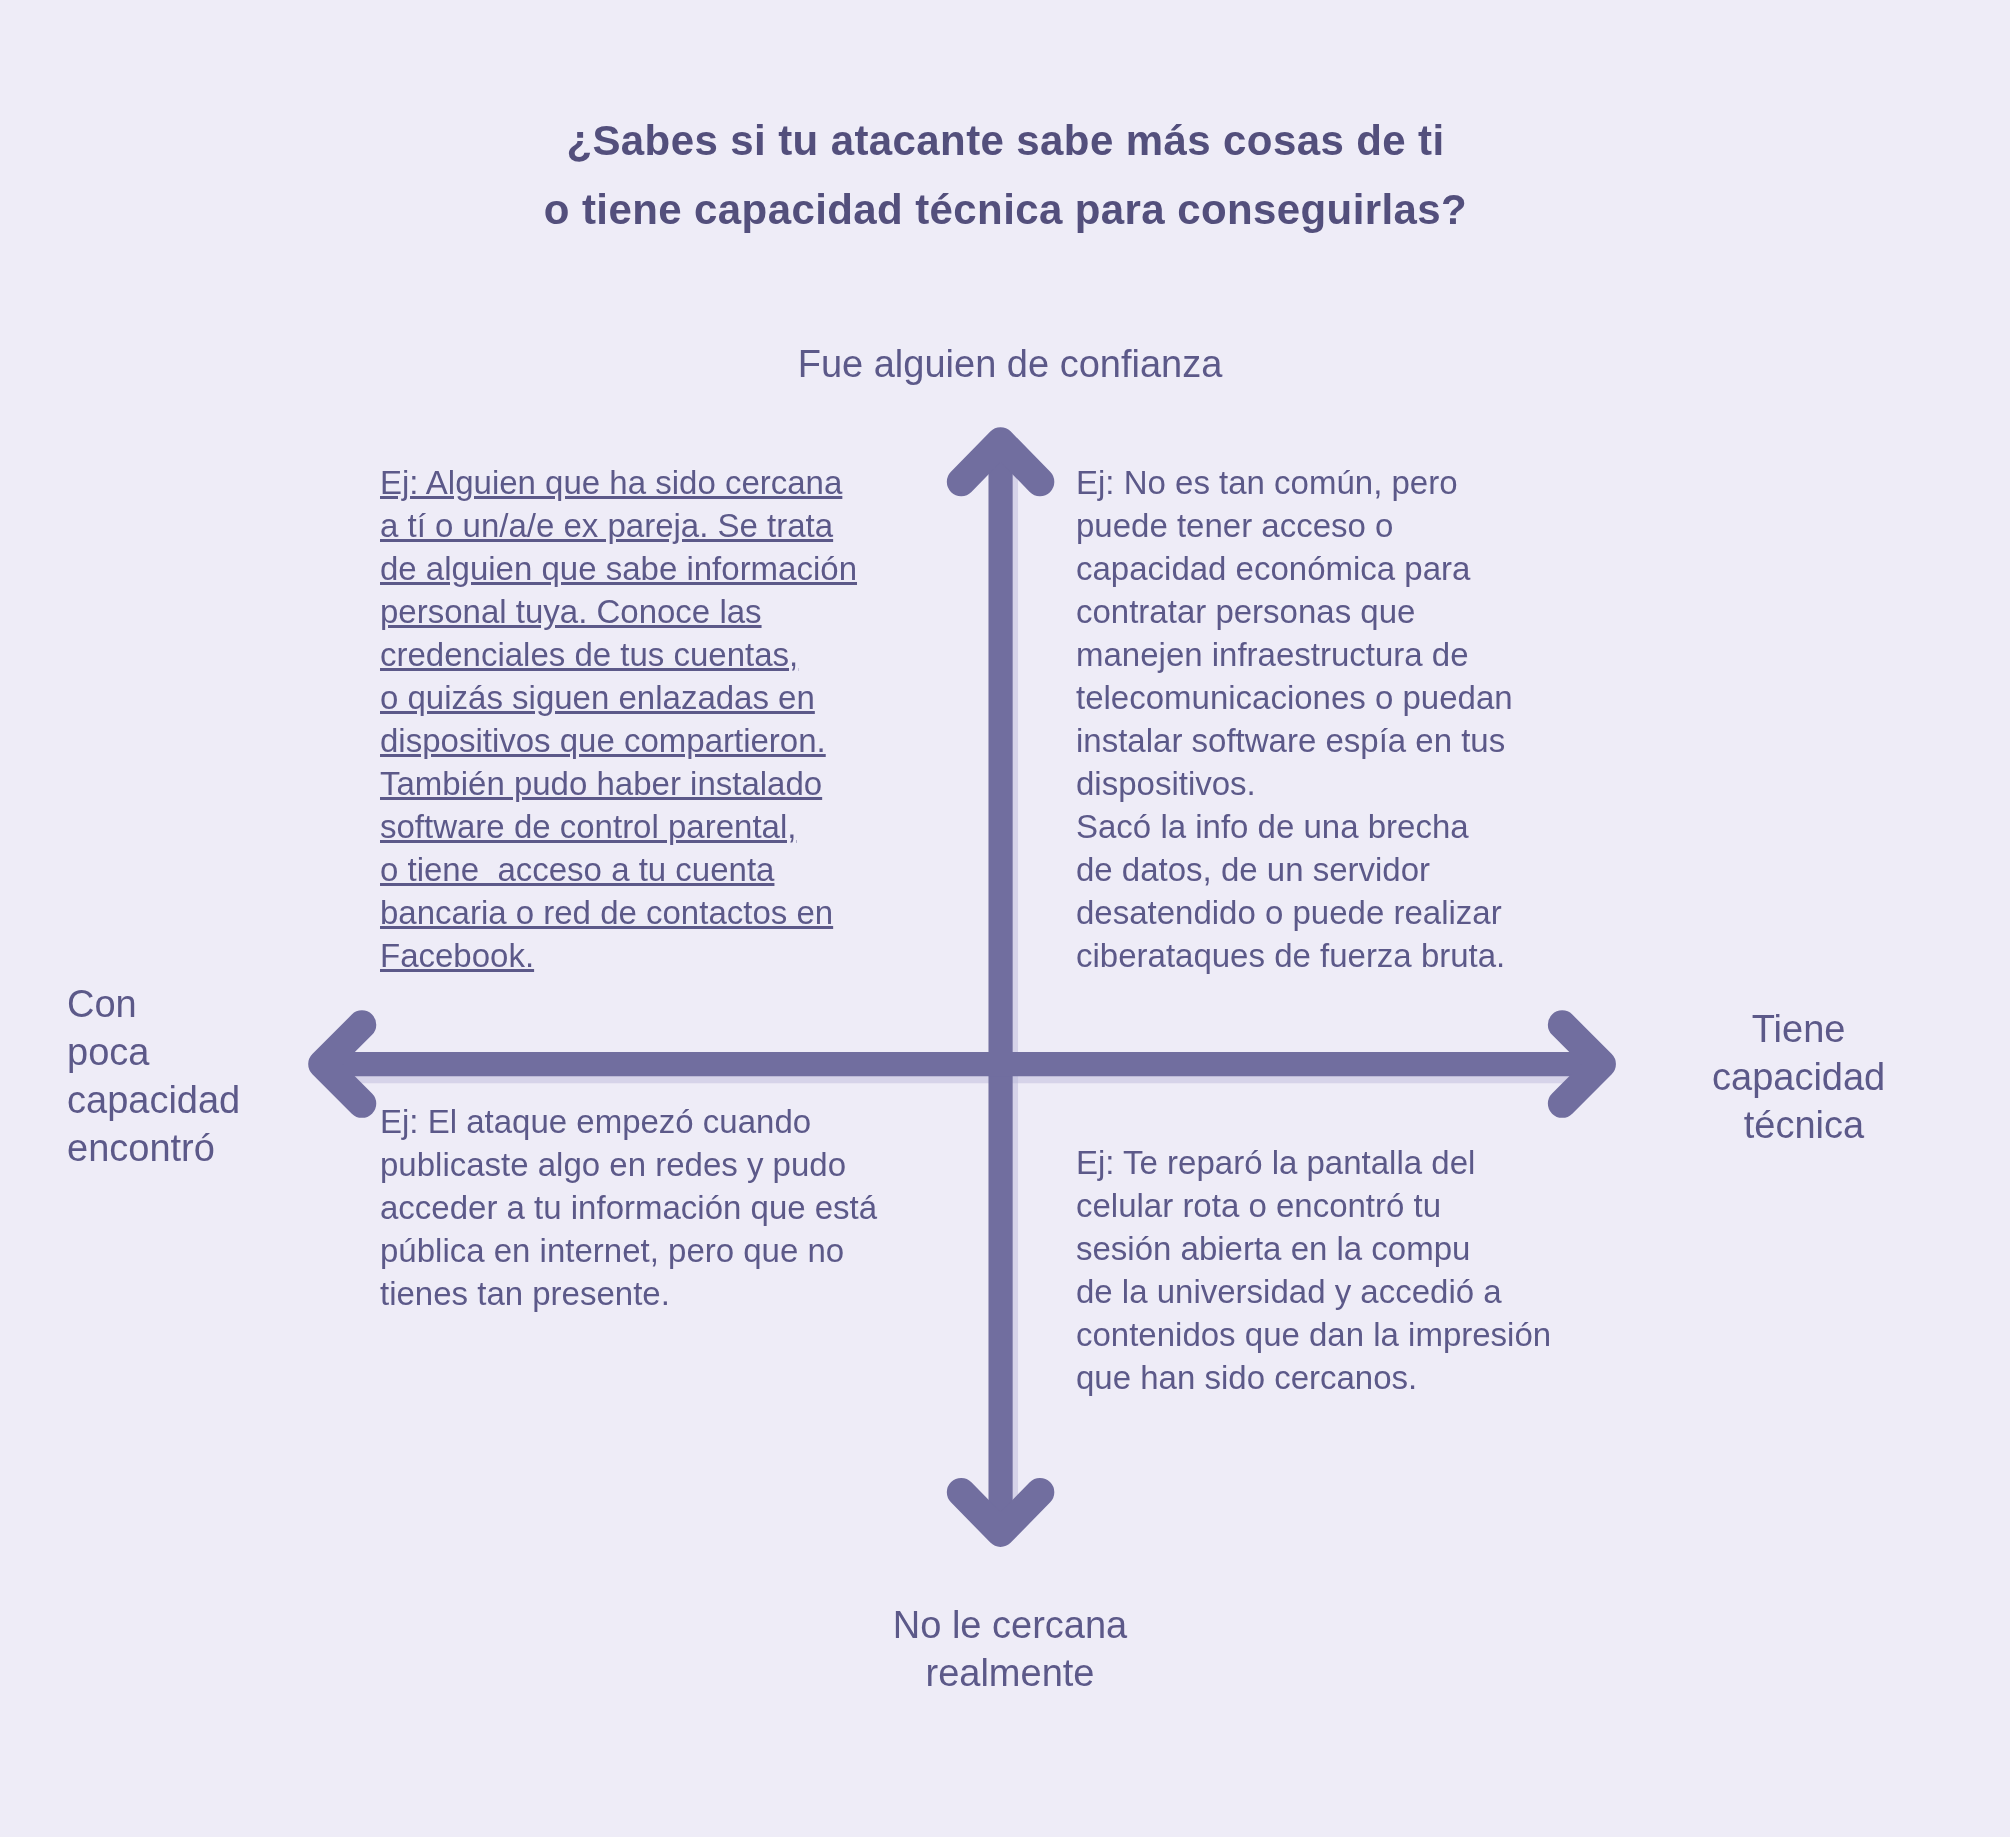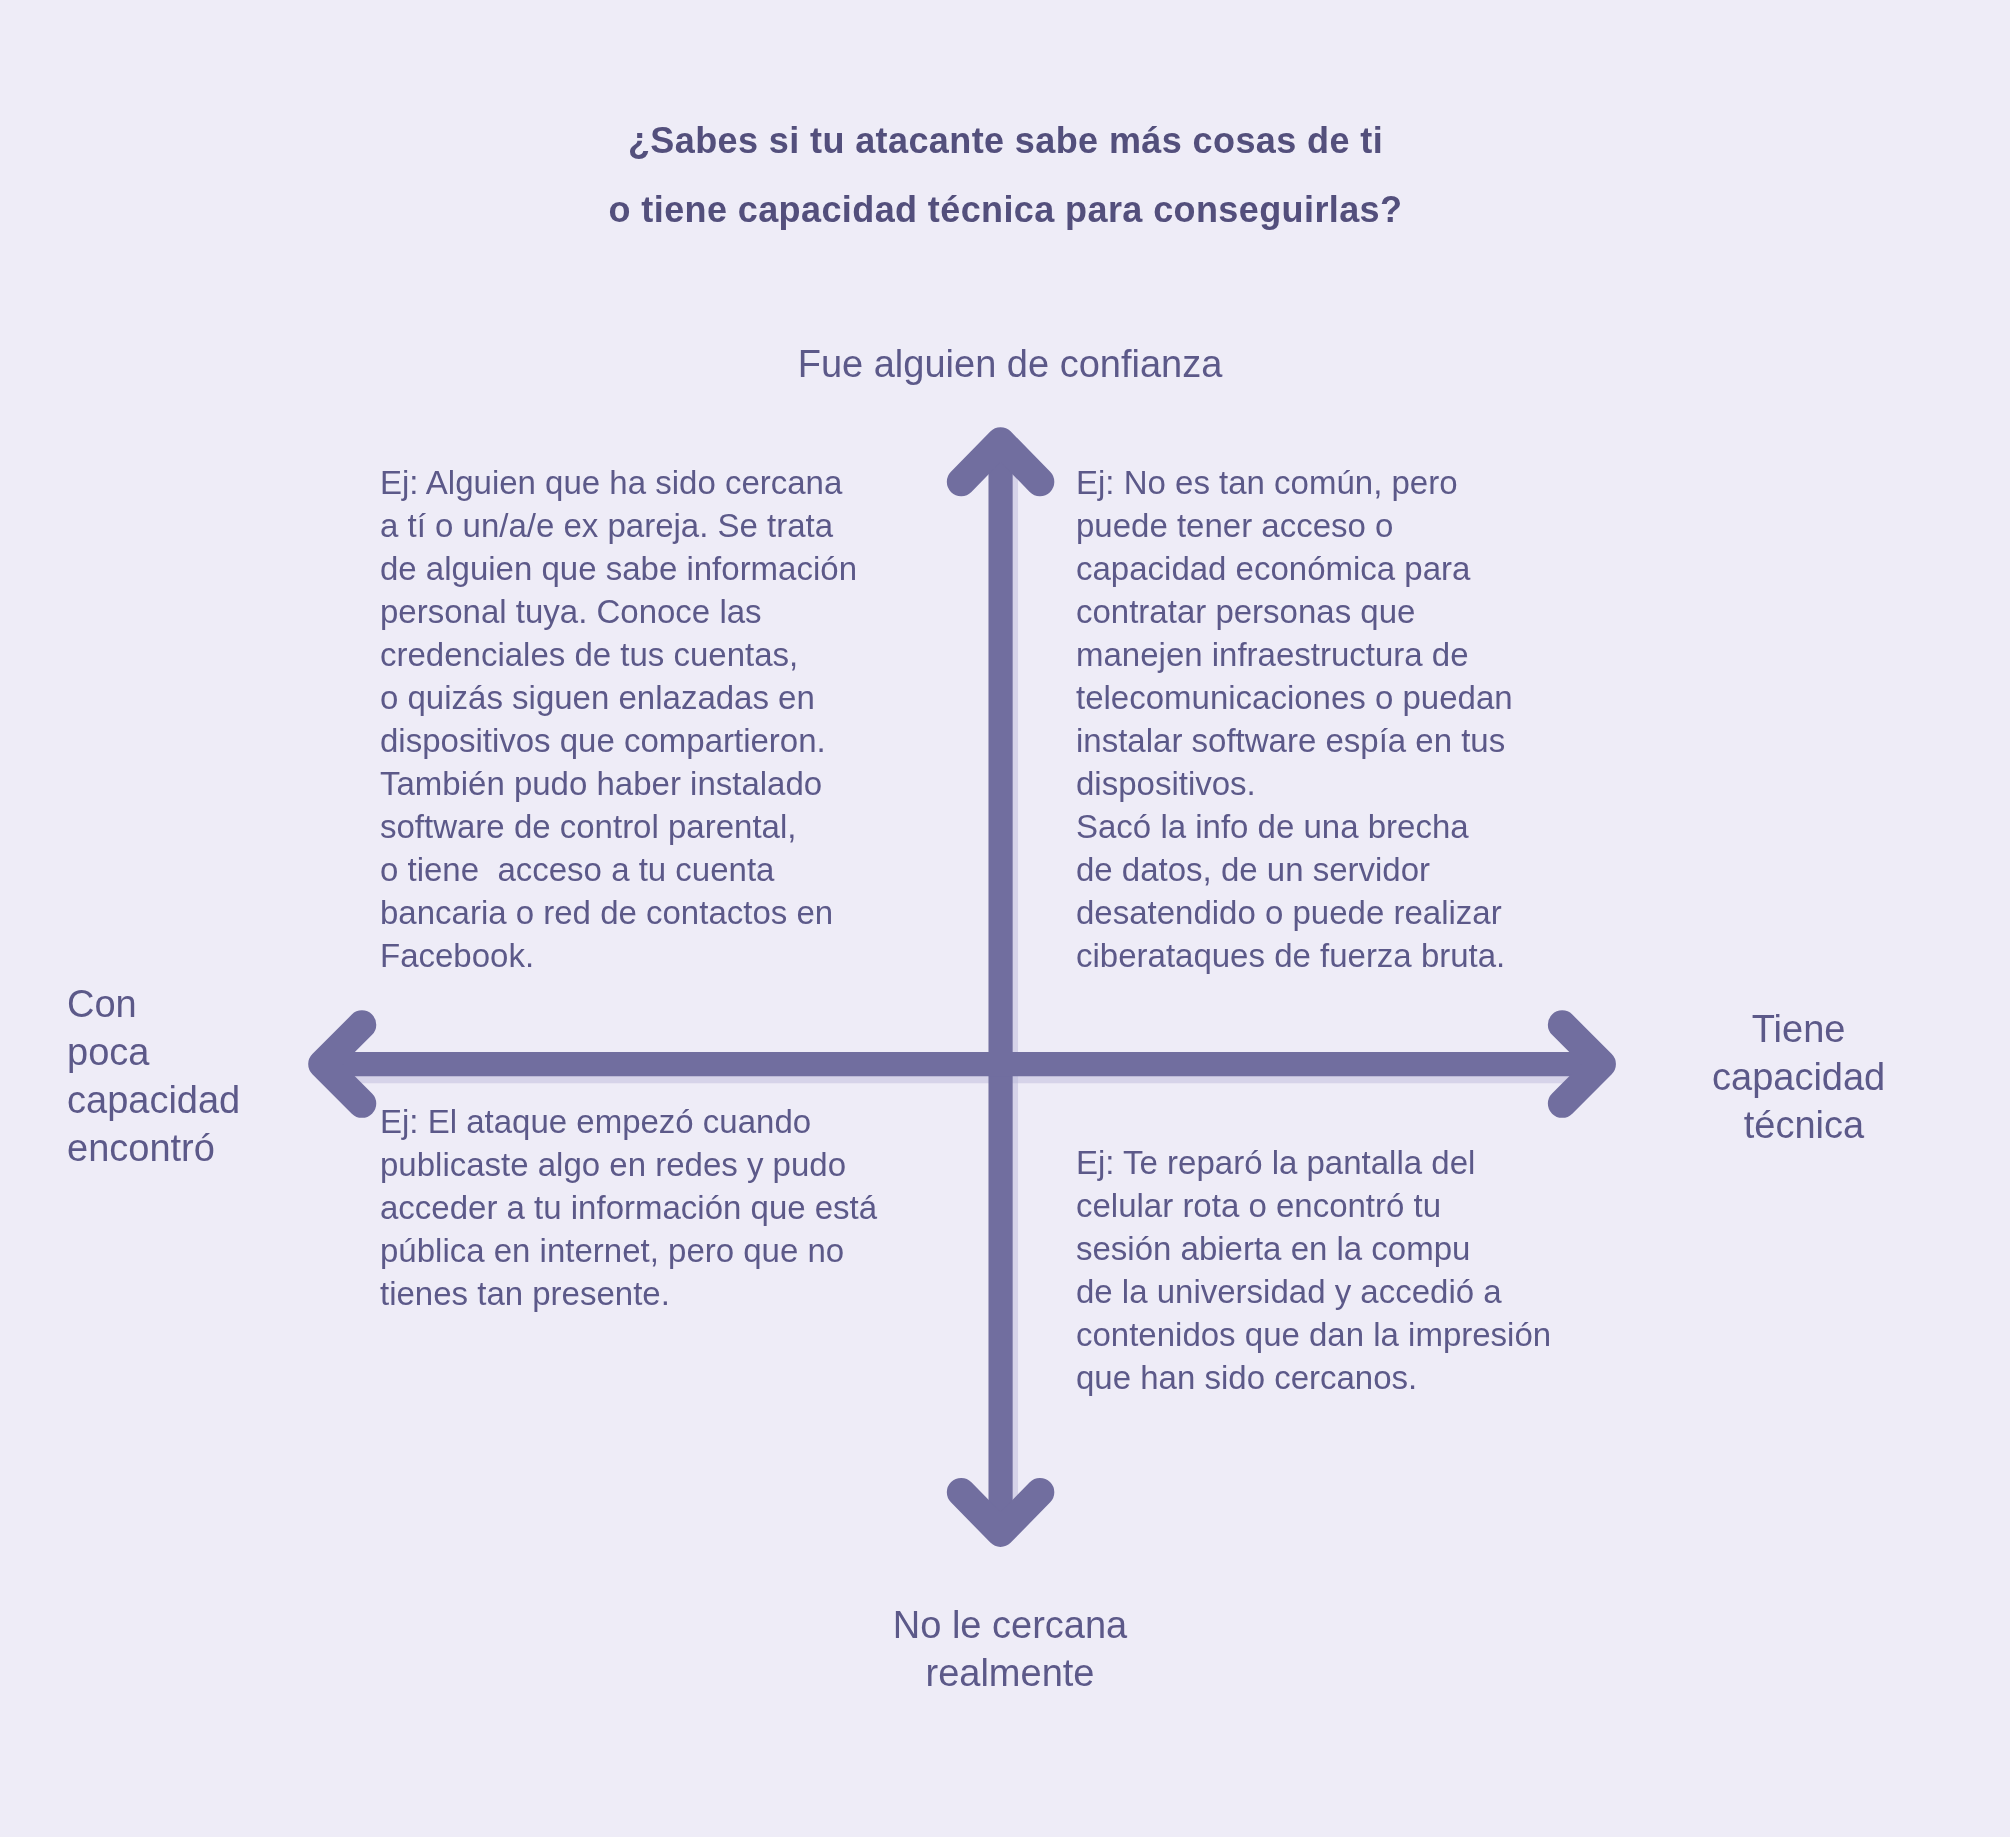--- a/index.html
+++ b/index.html
@@ -16,37 +16,37 @@
     font-family:"Liberation Sans","DejaVu Sans",sans-serif;
     color:var(--text);
     position:relative;
     overflow:hidden;
   }
   .abs{position:absolute;}
   .pre{white-space:pre-wrap;}
   .title{
     top:106px;left:0;width:2011px;
     text-align:center;
-    font-size:36px;line-height:69px;font-weight:bold;
+    font-size:42px;line-height:69px;font-weight:bold;
     color:var(--title);
     letter-spacing:0.4px;
   }
   .axis-label{
     font-size:38px;line-height:48px;
     color:var(--text);
   }
   .axis-top{top:340px;left:1010px;transform:translateX(-50%);text-align:left;white-space:nowrap;}
   .axis-bottom{top:1601px;left:1010px;transform:translateX(-50%);text-align:center;}
   .axis-left{top:980px;left:67px;text-align:left;}
   .axis-right{top:1005px;left:1712px;text-align:center;}
   .quad{
     font-size:33px;line-height:43px;
     color:var(--text);
   }
-  .q-tl{top:461px;left:380px;width:627px;}
+  .q-tl{top:461px;left:380px;width:627px;text-decoration:underline;}
   .q-tr{top:461px;left:1076px;width:627px;}
   .q-bl{top:1100px;left:380px;width:663px;}
   .q-br{top:1141px;left:1076px;width:645px;}
   svg.axes{top:0;left:0;}
   .axis-stroke{stroke:var(--axis);fill:none;stroke-linecap:round;stroke-linejoin:round;}
   .axis-shadow{stroke:var(--shadow);fill:none;stroke-linecap:round;stroke-linejoin:round;opacity:.45;}
   .shaft{stroke-width:27px;}
   .head{stroke-width:32px;}
 </style>
 </head>

